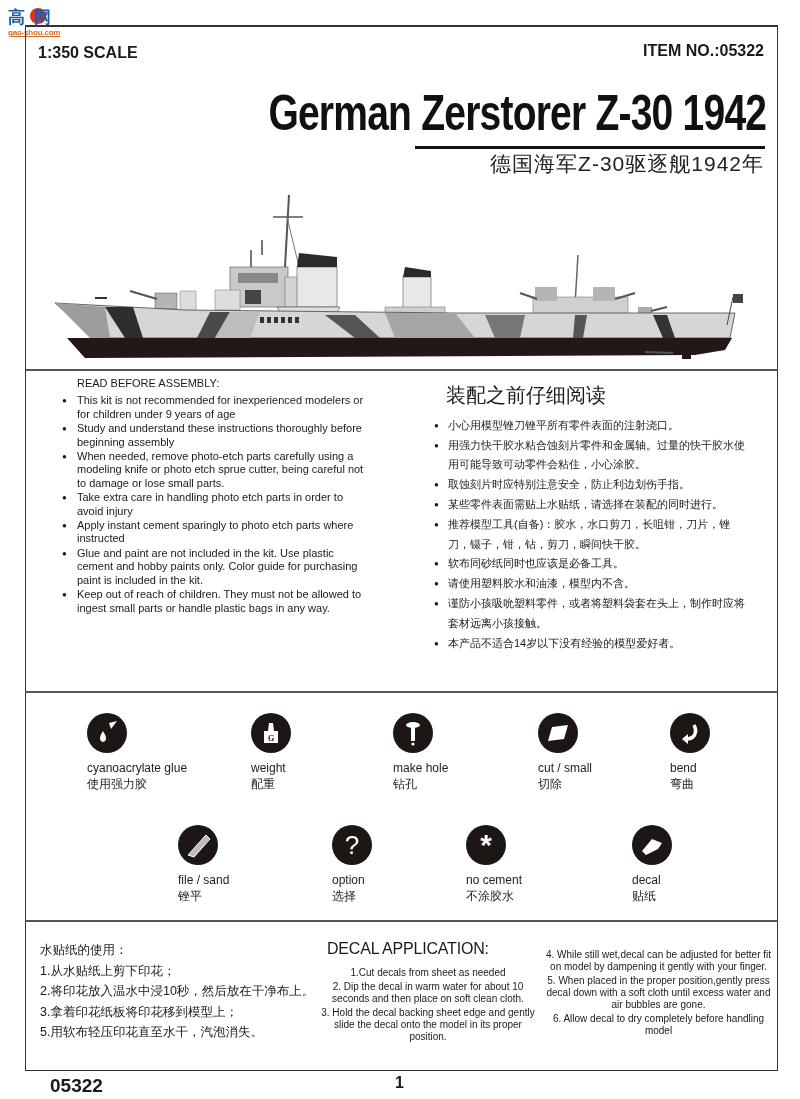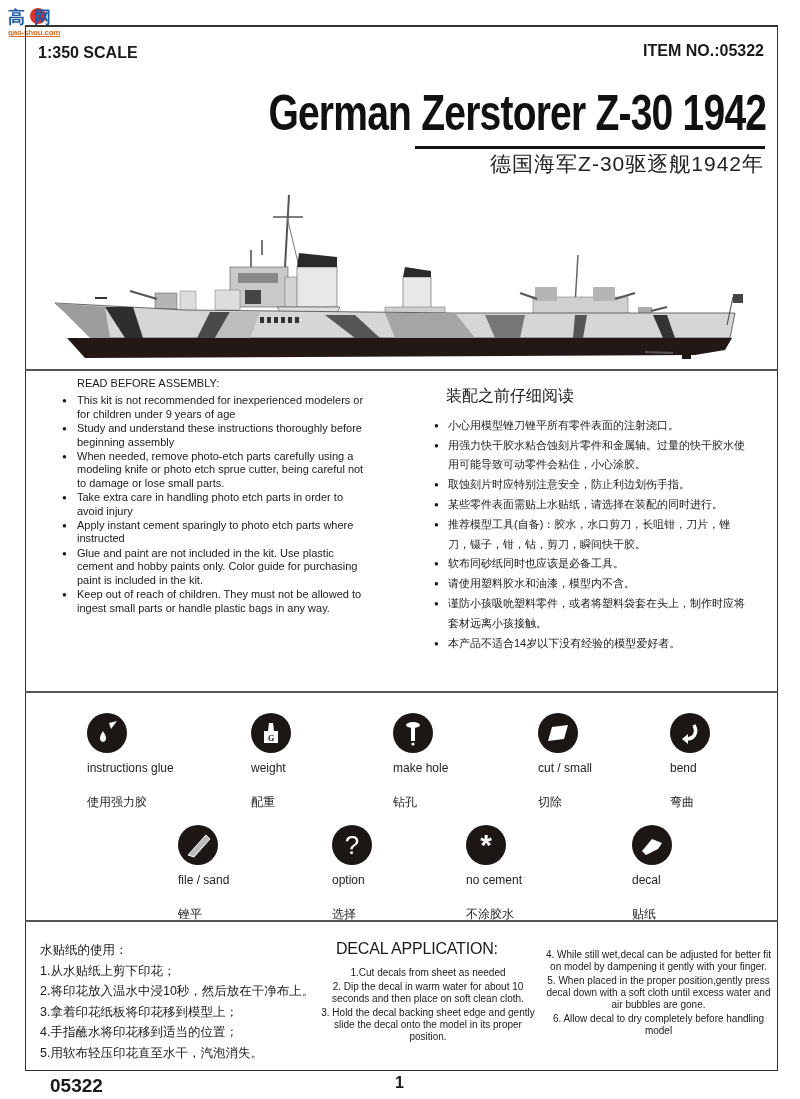--- a/index.html
+++ b/index.html
@@ -21,33 +21,33 @@
   .subtitle { position:absolute; right:36px; top:150px; font-size:21px; letter-spacing:1px; color:#222; }
 
   .ship { position:absolute; left:55px; top:195px; width:715px; height:165px; }
 
   .warn-en { position:absolute; left:60px; top:377px; width:310px; font-size:11px; line-height:13.4px; }
   .warn-en .head { padding-left:17px; margin-bottom:4px; }
   .warn-en li { list-style:none; position:relative; padding-left:17px; margin-bottom:1px; }
   .warn-en li::before { content:"\25CF"; position:absolute; left:2px; top:0; font-size:8px; }
 
   .warn-cn { position:absolute; left:432px; top:386px; width:320px; font-size:11px; line-height:19.8px; }
-  .warn-cn .head { font-family:"Liberation Serif", serif; font-size:16px; padding-left:14px; margin-bottom:10px; }
+  .warn-cn .head { font-family:"Liberation Serif", serif; font-size:20px; padding-left:14px; margin-bottom:10px; }
   .warn-cn li { list-style:none; position:relative; padding-left:16px; }
   .warn-cn li::before { content:"\25CF"; position:absolute; left:2px; top:0; font-size:8px; }
 
   .icons { position:absolute; left:25px; top:693px; width:753px; height:228px; }
   .icon-item { position:absolute; width:150px; }
   .icon-item .circle { width:40px; height:40px; border-radius:50%; background:#1c1715; display:flex; align-items:center; justify-content:center; }
   .icon-item .en { font-size:12px; margin-top:8px; color:#222; }
-  .icon-item .cn { font-size:12px; margin-top:19px; color:#222; }
+  .icon-item .cn { font-size:12px; margin-top:1px; color:#222; }
 
   .decal-cn { position:absolute; left:40px; top:940px; font-size:12.5px; line-height:20.5px; }
   .decal-cn .head { margin-bottom:0; }
-  .decal-title { position:absolute; left:327px; top:940px; font-size:16px; letter-spacing:-0.2px;margin-left:9px; }
+  .decal-title { position:absolute; left:327px; top:940px; font-size:16px; letter-spacing:-0.2px; }
   .decal-en1 { position:absolute; left:318px; top:967px; width:220px; font-size:10px; line-height:12px; }
   .decal-en2 { position:absolute; left:541px; top:949px; width:235px; font-size:10px; line-height:12px; }
   .decal-en1 p, .decal-en2 p { margin-bottom:2px;text-align:center; }
 
   .foot-code { position:absolute; left:50px; top:1075px; font-size:19px; font-weight:bold; }
   .foot-page { position:absolute; left:395px; top:1074px; font-size:16px; font-weight:bold; }
 </style>
 </head>
 <body>
 
@@ -164,21 +164,21 @@
 </div>
 
 <div class="icons">
   <div class="icon-item" style="left:62px;top:20px">
     <div class="circle">
       <svg width="28" height="28" viewBox="0 0 28 28">
           <path d="M16 4 L24 2 L18 10 Z" fill="#fff"></path>
           <path d="M10 12 C6 18 6 22 10 23 C14 22 14 18 10 12 Z" fill="#fff"></path>
         </svg>
     </div>
-    <div class="en">instructions glue</div>
+    <div class="en">cyanoacrylate glue</div>
     <div class="cn">使用强力胶</div>
   </div>
   <div class="icon-item" style="left:226px;top:20px">
     <div class="circle">
       <svg width="28" height="28" viewBox="0 0 28 28">
           <rect x="7" y="12" width="14" height="12" fill="#fff"></rect>
           <text x="14" y="22" font-size="8" font-weight="bold" text-anchor="middle" fill="#1c1715" font-family="Liberation Serif, serif">G</text>
           <path d="M12 4 L16 4 L17 12 L11 12 Z" fill="#fff"></path>
         </svg>
     </div>
@@ -247,21 +247,20 @@
     <div class="en">decal</div>
     <div class="cn">贴纸</div>
   </div>
 </div>
 
 <div class="decal-cn">
   <div class="head">水贴纸的使用：</div>
   <div>1.从水贴纸上剪下印花；</div>
   <div>2.将印花放入温水中浸10秒，然后放在干净布上。</div>
   <div>3.拿着印花纸板将印花移到模型上；</div>
-  <div>4.手指蘸水将印花移到适当的位置；</div>
   <div>5.用软布轻压印花直至水干，汽泡消失。</div>
 </div>
 
 <div class="decal-title">DECAL APPLICATION:</div>
 <div class="decal-en1">
   <p>1.Cut decals from sheet as needed</p>
   <p>2. Dip the decal in warm water for about 10 seconds and then place on soft clean cloth.</p>
   <p>3. Hold the decal backing sheet edge and gently slide the decal onto the model in its proper position.</p>
 </div>
 <div class="decal-en2">

